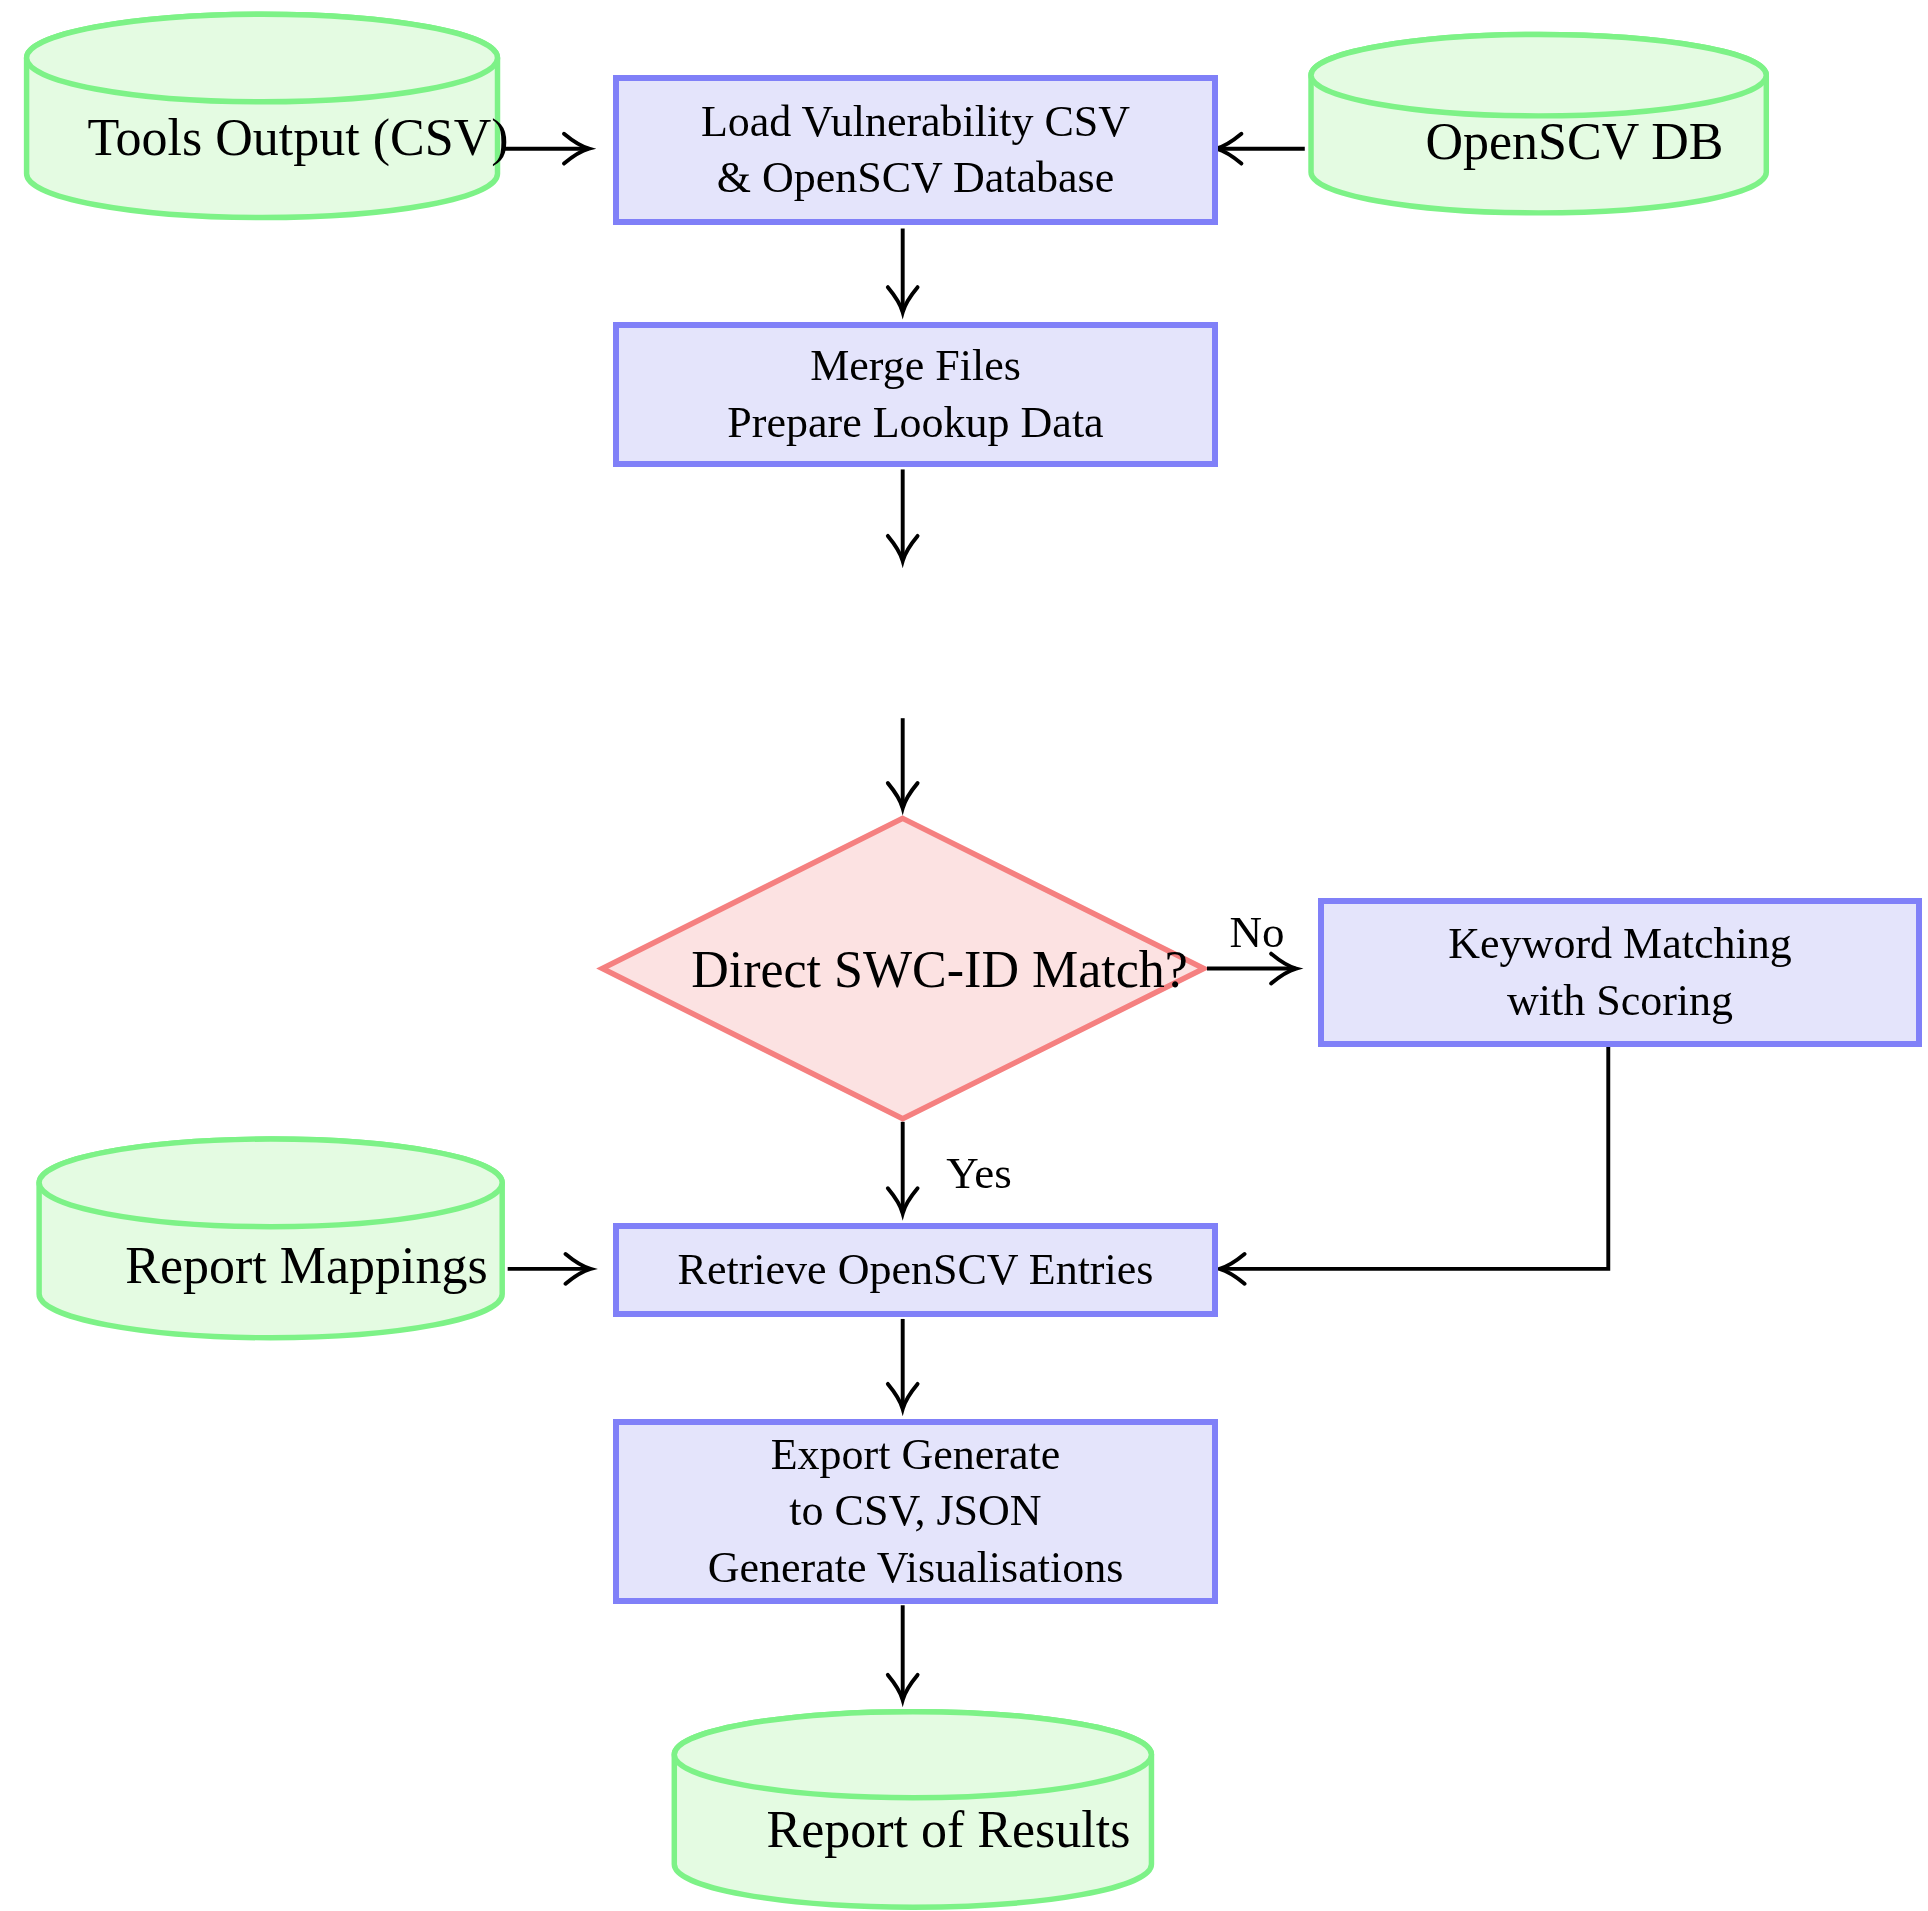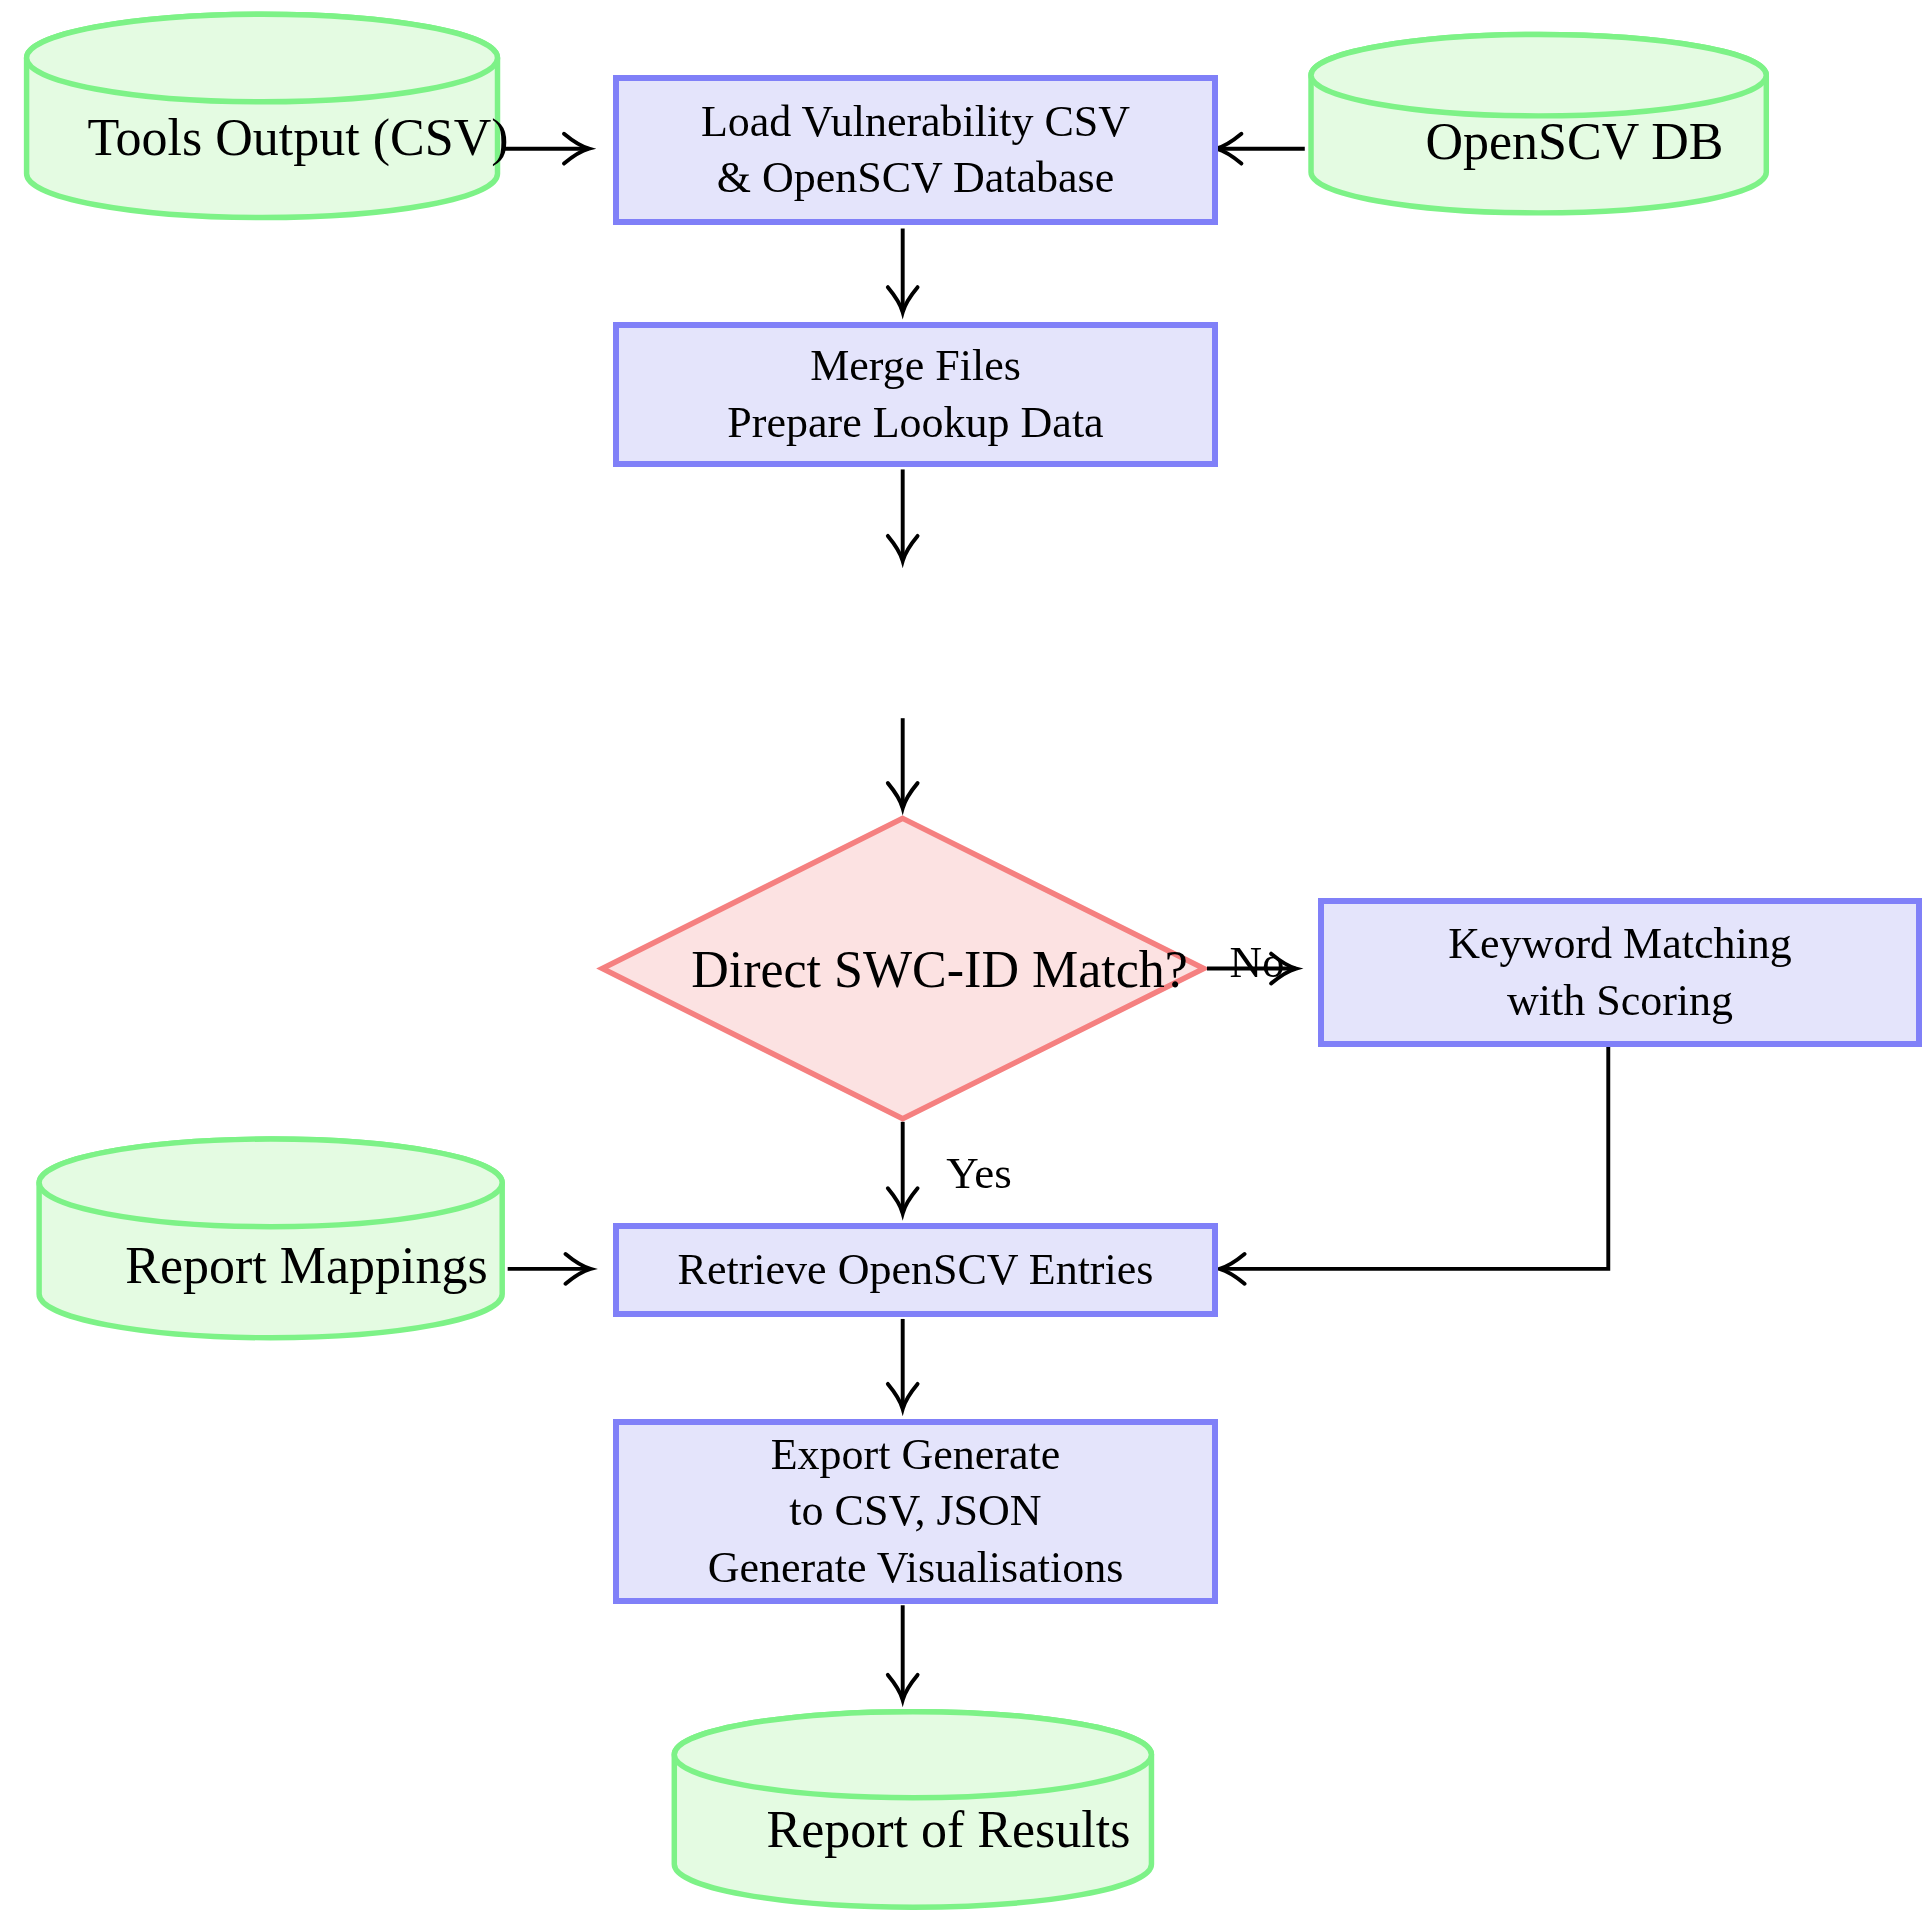--- a/index.html
+++ b/index.html
@@ -147,21 +147,21 @@
   </div>
 
   <div class="node-label" style="left:39px; top:1186px; width:463px; height:160px;">
     <span>Report Mappings</span>
   </div>
 
   <div class="node-label" style="left:674px; top:1752px; width:477px; height:156px;">
     <span>Report of Results</span>
   </div>
 
-  <div class="edge-label" style="left:1206px; top:936px; width:102px; height:52px;">
+  <div class="edge-label" style="left:1206px; top:906px; width:102px; height:52px;">
     <span>No</span>
   </div>
 
   <div class="edge-label" style="left:928px; top:1147px; width:102px; height:52px;align-items:flex-end;">
     <span>Yes</span>
   </div>
 
 </div>
 
 

